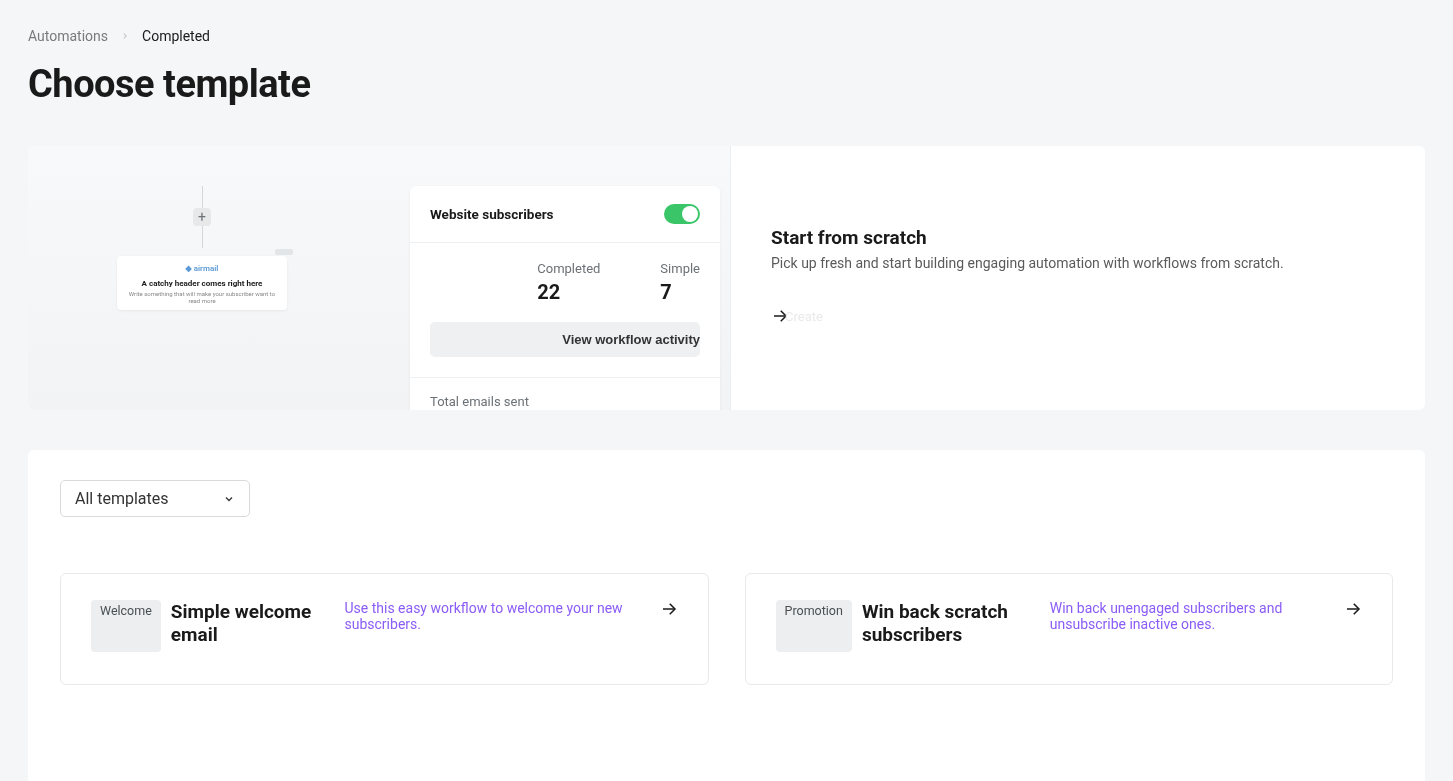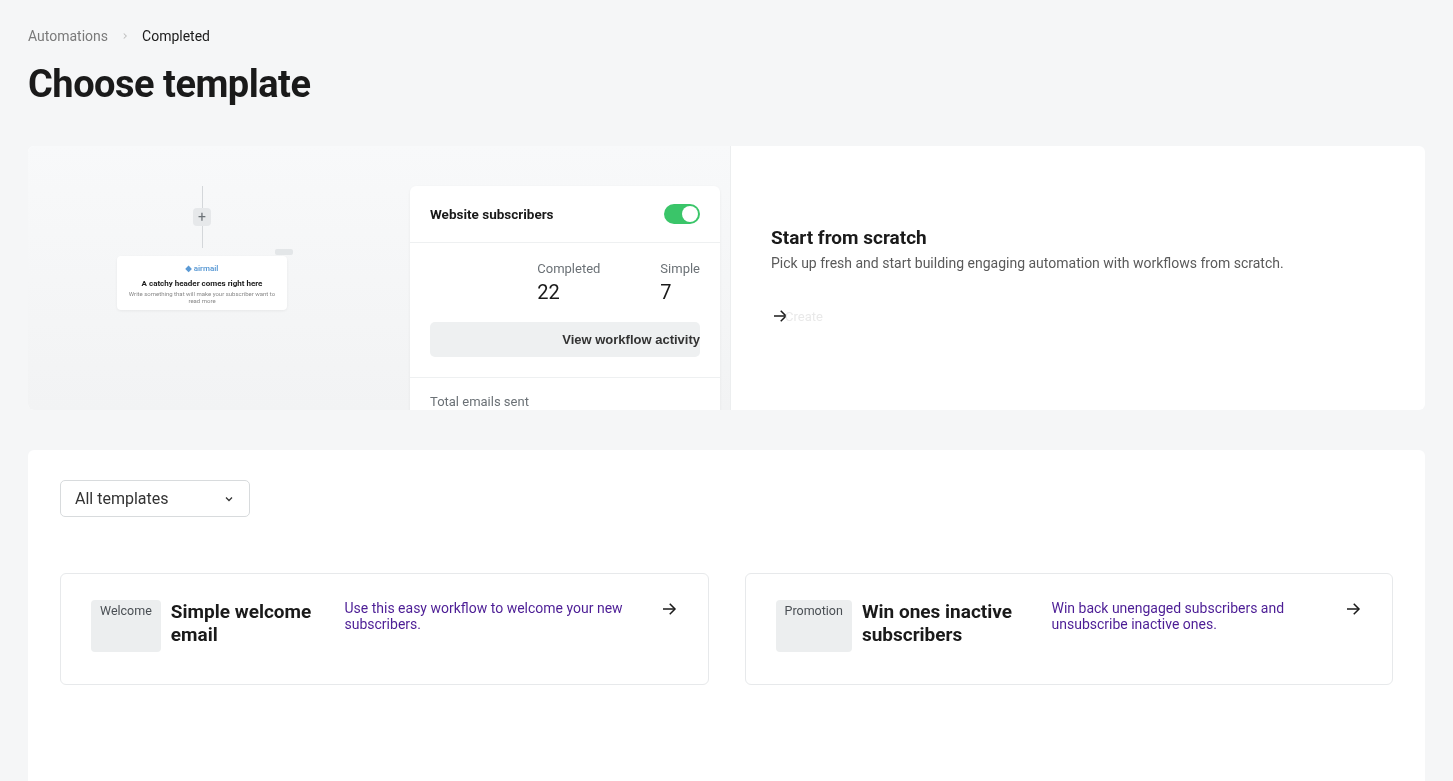--- a/index.html
+++ b/index.html
@@ -207,21 +207,21 @@
       margin-bottom: 18px;
       justify-content: flex-end;
     }
     .stat-label {
       font-size: 13px;
       color: #6b7176;
       margin-bottom: 4px;
     }
     .stat-value {
       font-size: 20px;
-      font-weight: 400;
+      font-weight: 700;
     }
     .view-btn {
       display: block;
       width: 100%;
       background: #eef0f1;
       border: none;
       border-radius: 5px;
       padding: 10px 0;
       font-size: 13px;
       font-weight: 600;
@@ -280,21 +280,21 @@
       border-radius: 4px;
       width: fit-content;
       margin-bottom: 6px;
     }
     .template-title {
       font-size: 19px;
       font-weight: 700;
     }
     .template-desc {
       font-size: 14px;
-      color: #4c1d95;
+      color: #8b5cf6;
       margin-bottom: 26px;
     }
   </style>
 </head>
 <body>
 
 <div class="page">
   <nav class="breadcrumb">
     <span class="crumb-link">Automations</span>
     <span class="bc-chevron">
@@ -378,21 +378,21 @@
         <span>
           <svg width="18" height="18" viewBox="0 0 24 24" fill="none" stroke="currentColor" stroke-width="2">
             <line x1="4" y1="12" x2="20" y2="12"></line>
             <polyline points="13 5 20 12 13 19"></polyline>
           </svg>
         </span>
       </div>
 
       <div class="template-card">
         <span class="tag">Promotion</span>
-        <h4 class="template-title">Win ones inactive subscribers</h4>
+        <h4 class="template-title">Win back scratch subscribers</h4>
         <p class="template-desc">Win back unengaged subscribers and unsubscribe inactive ones.</p>
         <span>
           <svg width="18" height="18" viewBox="0 0 24 24" fill="none" stroke="currentColor" stroke-width="2">
             <line x1="4" y1="12" x2="20" y2="12"></line>
             <polyline points="13 5 20 12 13 19"></polyline>
           </svg>
         </span>
       </div>
     </div>
   </div>

